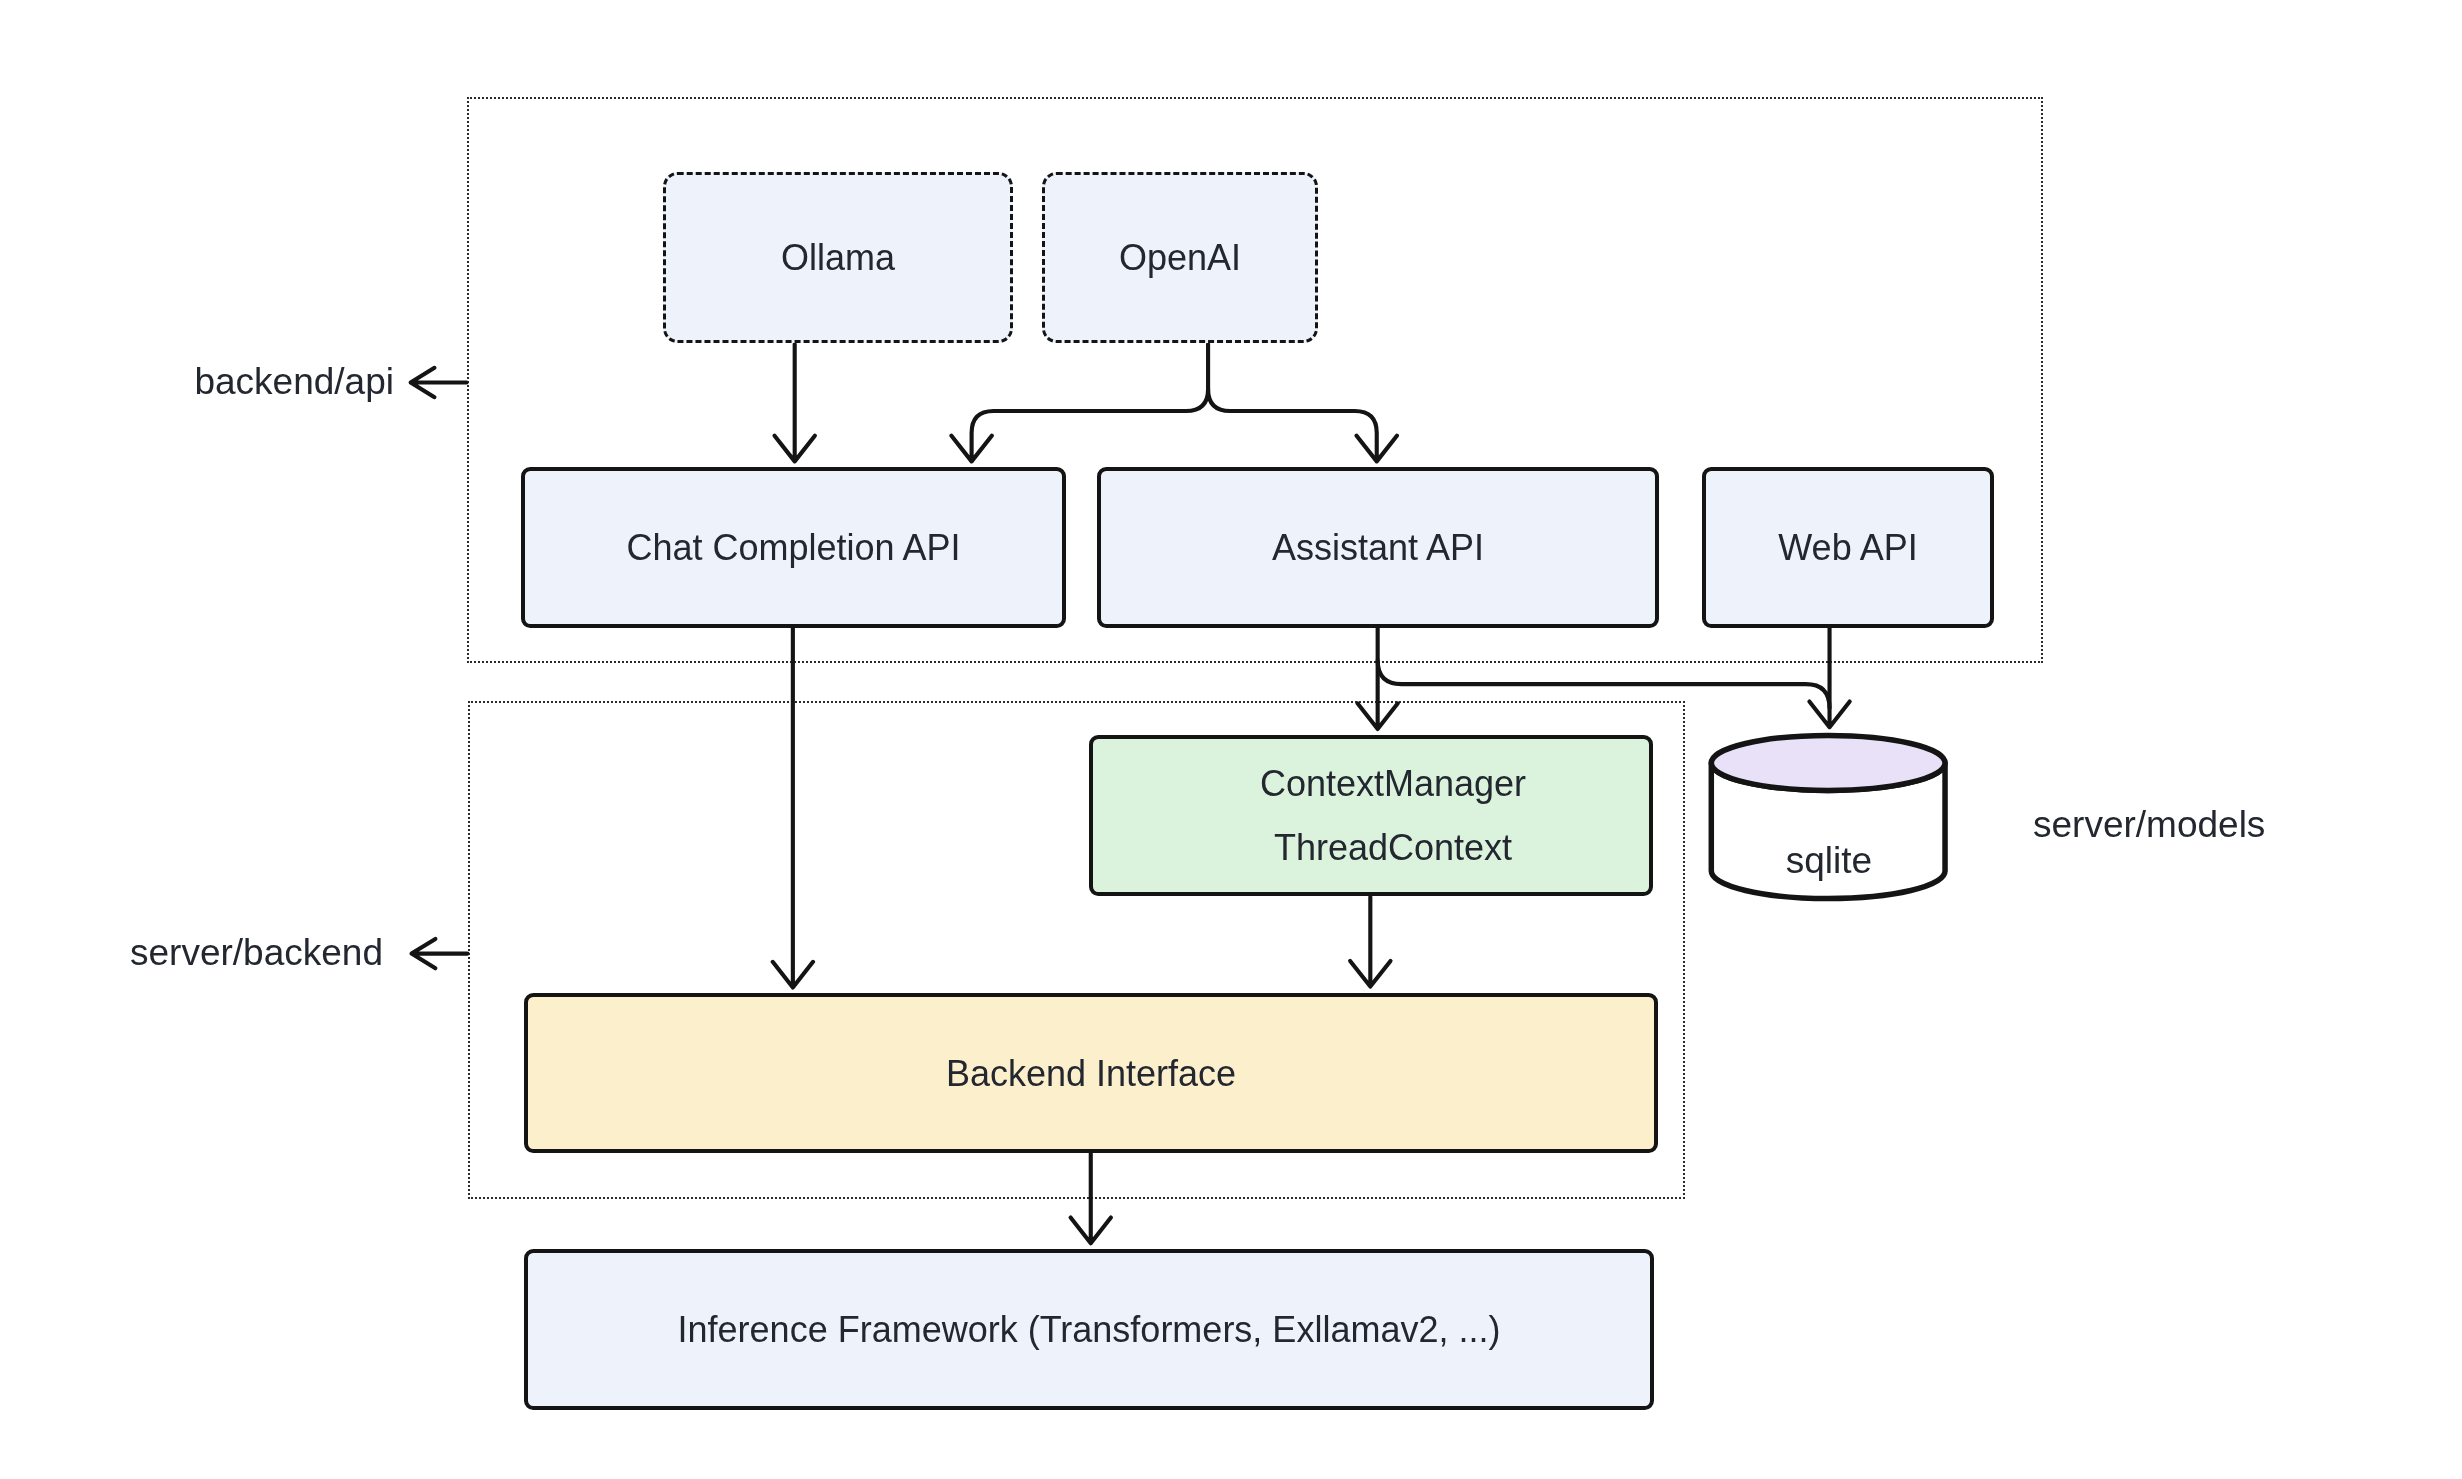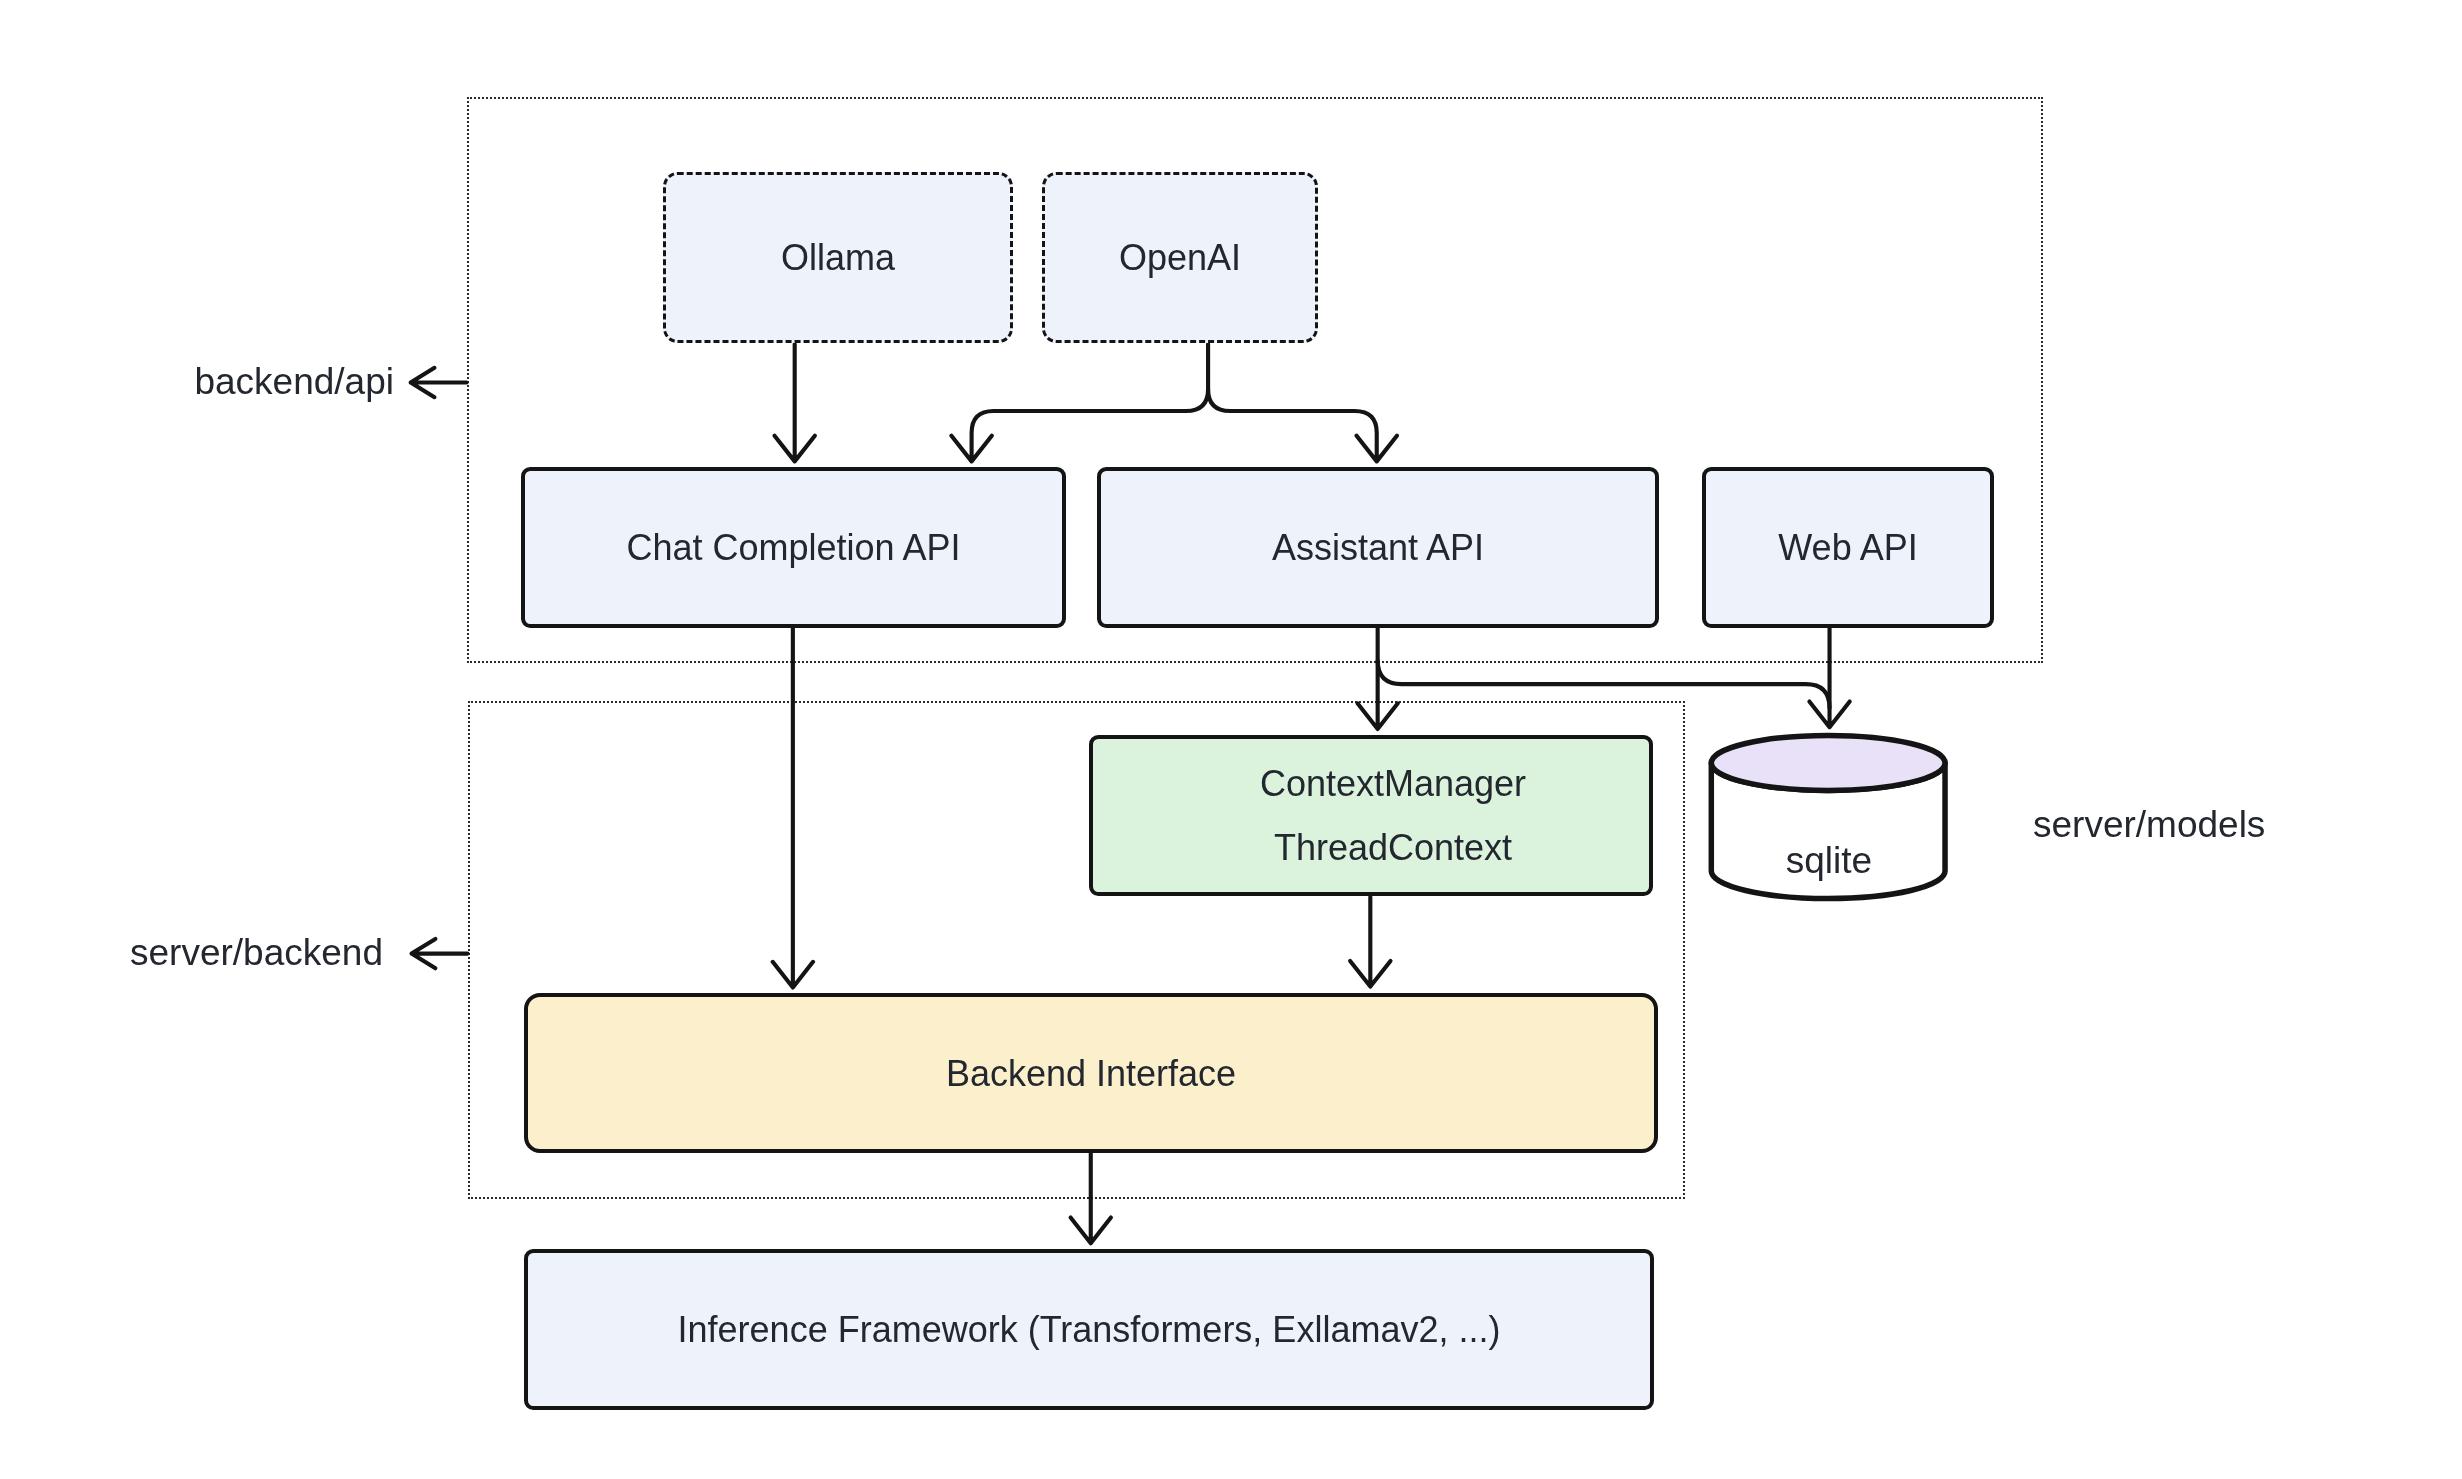--- a/index.html
+++ b/index.html
@@ -14,21 +14,21 @@
   }
   .node {
     position:absolute; box-sizing:border-box;
     border:4.6px solid #141414; border-radius:9.2px;
     display:flex; flex-direction:column; align-items:center; justify-content:center;
     text-align:center; font-size:36px; line-height:1.25; color:#23272f;
   }
   .node.dashed { border:3.7px dashed #141414; border-radius:14.7px; }
   .fill-blue   { background:#edf2fb; }
   .fill-green  { background:#dbf2dc; }
-  .fill-yellow { background:#fcefcb;border-radius:16px; }
+  .fill-yellow { background:#fcefcb; }
   .node.multiline { line-height:64px;padding-left:44px; }
   .outside-label {
     position:absolute; font-size:37px; color:#23272f; white-space:nowrap;
   }
   .wires { position:absolute; left:0; top:0; pointer-events:none; }
   .wires path { stroke:#141414; stroke-width:4.5; fill:none;
                 stroke-linecap:round; stroke-linejoin:round; }
   .wires path.shape { stroke-width:6; }
   .sqlite-text {
     position:absolute; left:1712px; top:799px; width:234px; height:83px;

